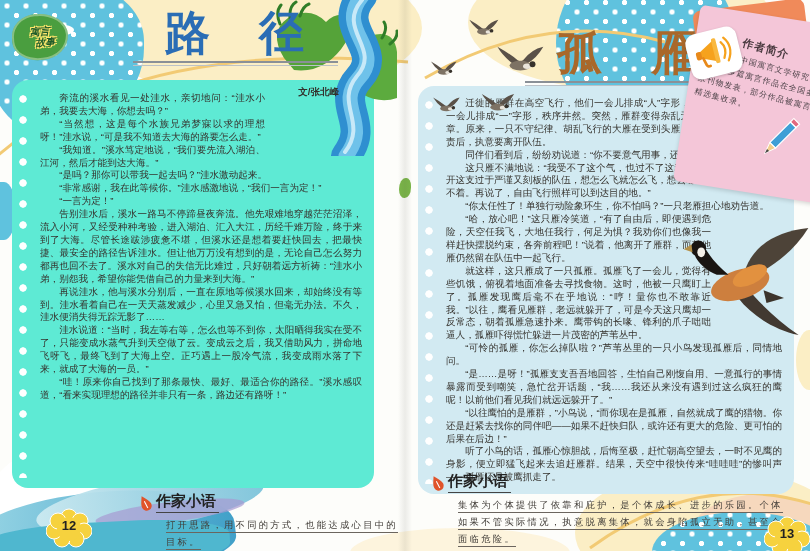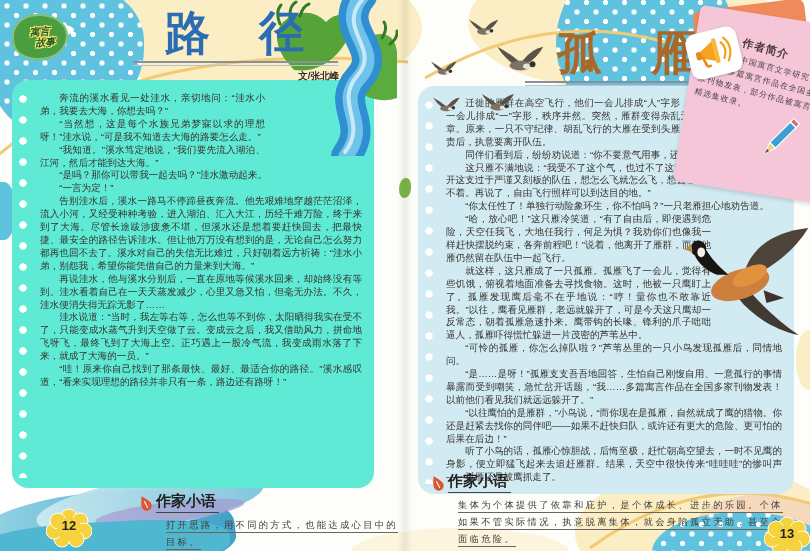--- a/index.html
+++ b/index.html
@@ -53,21 +53,21 @@
 
   
   .title-block{position:absolute;z-index:3;width:215px;text-align:center;}
   .title-block h1{margin:0;font-size:45px;line-height:50px;font-weight:bold;letter-spacing:2px;
     transform:scaleY(1.04);}
   .title-left{left:128px;top:8px;}
   .title-left h1{color:#2a6db5;}
   .title-right{left:520px;top:28px;}
   .title-right h1{color:#a9682a;}
   .title-rule{margin:3px auto 0;width:205px;height:5px;border-top:2px solid #8a9097;border-bottom:1px solid #bcc2c8;}
-  .byline{margin-top:4px;padding-right:4px;text-align:right;font-size:9.5px;font-weight:bold;color:#33302c;}
+  .byline{margin-top:20px;padding-right:4px;text-align:right;font-size:9.5px;font-weight:bold;color:#33302c;}
 
   
   .panel{position:absolute;border-radius:16px;z-index:1;}
   .panel .dots{position:absolute;left:5px;top:10px;bottom:10px;width:13px;
     background-image:radial-gradient(circle at 6px 9px,#ffffff 3.4px,rgba(255,255,255,0) 4px);
     background-size:13px 21px;}
   .panel-left{left:12px;top:80px;width:362px;min-height:408px;background:#5eead4;padding:12px 12px 10px 28px;}
   .panel-right{left:418px;top:86px;width:376px;min-height:372px;background:#d2eaf2;padding:11px 12px 10px 28px;}
   .panel p{margin:0;text-indent:2em;text-align:justify;font-size:9.6px;line-height:12.9px;
     color:#35322d;}
@@ -157,20 +157,21 @@
     <div class="byline">文/张北峰</div>
   </div>
 
   <div class="panel panel-left">
     <div class="dots"></div>
     <span class="river-spacer"></span>
     <p>奔流的溪水看见一处洼水，亲切地问：“洼水小弟，我要去大海，你想去吗？”</p>
     <p>“当然想，这是每个水族兄弟梦寐以求的理想呀！”洼水说，“可是我不知道去大海的路要怎么走。”</p>
     <p>“我知道。”溪水笃定地说，“我们要先流入湖泊、江河，然后才能到达大海。”</p>
     <p>“是吗？那你可以带我一起去吗？”洼水激动起来。</p>
+    <p>“非常感谢，我在此等候你。”洼水感激地说，“我们一言为定！”</p>
     <p>“一言为定！”</p>
     <p>告别洼水后，溪水一路马不停蹄昼夜奔流。他先艰难地穿越茫茫沼泽，流入小河，又经受种种考验，进入湖泊、汇入大江，历经千难万险，终于来到了大海。尽管长途跋涉疲惫不堪，但溪水还是想着要赶快回去，把最快捷、最安全的路径告诉洼水。但让他万万没有想到的是，无论自己怎么努力都再也回不去了。溪水对自己的失信无比难过，只好朝着远方祈祷：“洼水小弟，别怨我，希望你能凭借自己的力量来到大海。”</p>
     <p>再说洼水，他与溪水分别后，一直在原地等候溪水回来，却始终没有等到。洼水看着自己在一天天蒸发减少，心里又急又怕，但毫无办法。不久，洼水便消失得无踪无影了……</p>
     <p>洼水说道：“当时，我左等右等，怎么也等不到你，太阳晒得我实在受不了，只能变成水蒸气升到天空做了云。变成云之后，我又借助风力，拼命地飞呀飞，最终飞到了大海上空。正巧遇上一股冷气流，我变成雨水落了下来，就成了大海的一员。”</p>
     <p>“哇！原来你自己找到了那条最快、最好、最适合你的路径。”溪水感叹道，“看来实现理想的路径并非只有一条，路边还有路呀！”</p>
   </div>
 
   <svg class="river-art" viewBox="0 0 132 156">
     <path d="M18,58 Q2,32 22,18 Q44,6 60,22 Q72,10 86,18 L80,42 Q60,74 28,70 Z" fill="#55a339"></path>
     <path d="M92,78 Q82,46 104,36 Q128,28 131,52 L131,98 Q114,104 96,94 Z" fill="#5cab3e"></path>
@@ -258,21 +259,21 @@
     <div class="dots"></div>
     <span class="card-spacer"></span>
     <p>迁徙的雁群在高空飞行，他们一会儿排成“人”字形，一会儿排成“一”字形，秩序井然。突然，雁群变得杂乱无章。原来，一只不守纪律、胡乱飞行的大雁在受到头雁斥责后，执意要离开队伍。</p>
     <p>同伴们看到后，纷纷劝说道：“你不要意气用事，还是留下来吧！”</p>
     <p>这只雁不满地说：“我受不了这个气，也过不了这种被约束的生活！我要离开这支过于严谨又刻板的队伍，想怎么飞就怎么飞，想去哪里就去哪里，谁也管不着。再说了，自由飞行照样可以到达目的地。”</p>
     <p>“你太任性了！单独行动险象环生，你不怕吗？”一只老雁担心地劝告道。</p>
     <span class="goose-spacer"></span>
     <p>“哈，放心吧！”这只雁冷笑道，“有了自由后，即便遇到危险，天空任我飞，大地任我行，何足为惧？我劝你们也像我一样赶快摆脱约束，各奔前程吧！”说着，他离开了雁群，而其他雁仍然留在队伍中一起飞行。</p>
     <p>就这样，这只雁成了一只孤雁。孤雁飞了一会儿，觉得有些饥饿，俯视着地面准备去寻找食物。这时，他被一只鹰盯上了。孤雁发现鹰后毫不在乎地说：“哼！量你也不敢靠近我。”以往，鹰看见雁群，老远就躲开了，可是今天这只鹰却一反常态，朝着孤雁急速扑来。鹰带钩的长喙、锋利的爪子咄咄逼人，孤雁吓得慌忙躲进一片茂密的芦苇丛中。</p>
     <p>“可怜的孤雁，你怎么掉队啦？”芦苇丛里的一只小鸟发现孤雁后，同情地问。</p>
-    <p>“是……是呀！”孤雁支支吾吾地回答，生怕自己刚愎自用、一意孤行的事情暴露而受到嘲笑，急忙岔开话题，“我……多篇寓言作品在全国多家刊物发表！以前他们看见我们就远远躲开了。”</p>
+    <p>“是……是呀！”孤雁支支吾吾地回答，生怕自己刚愎自用、一意孤行的事情暴露而受到嘲笑，急忙岔开话题，“我……我还从来没有遇到过这么疯狂的鹰呢！以前他们看见我们就远远躲开了。”</p>
     <p>“以往鹰怕的是雁群，”小鸟说，“而你现在是孤雁，自然就成了鹰的猎物。你还是赶紧去找你的同伴吧——如果不赶快归队，或许还有更大的危险、更可怕的后果在后边！”</p>
     <p>听了小鸟的话，孤雁心惊胆战，后悔至极，赶忙朝高空望去，一时不见鹰的身影，便立即猛飞起来去追赶雁群。结果，天空中很快传来“哇哇哇”的惨叫声——孤雁还是被鹰抓走了。</p>
   </div>
 
   <svg class="goose-art" viewBox="0 0 130 115">
     <path d="M62,48 C70,22 92,6 128,2 C112,28 88,44 66,54 Z" fill="#4d4338"></path>
     <path d="M64,62 C78,80 98,98 118,112 C92,106 70,92 56,74 Z" fill="#423931"></path>
     <ellipse cx="58" cy="60" rx="31" ry="15" transform="rotate(-18 58 60)" fill="#cd7f3e"></ellipse>
     <ellipse cx="68" cy="51" rx="19" ry="9" transform="rotate(-26 68 51)" fill="#e2913f"></ellipse>
     <path d="M82,66 L103,74 L85,79 Z" fill="#3c342c"></path>

